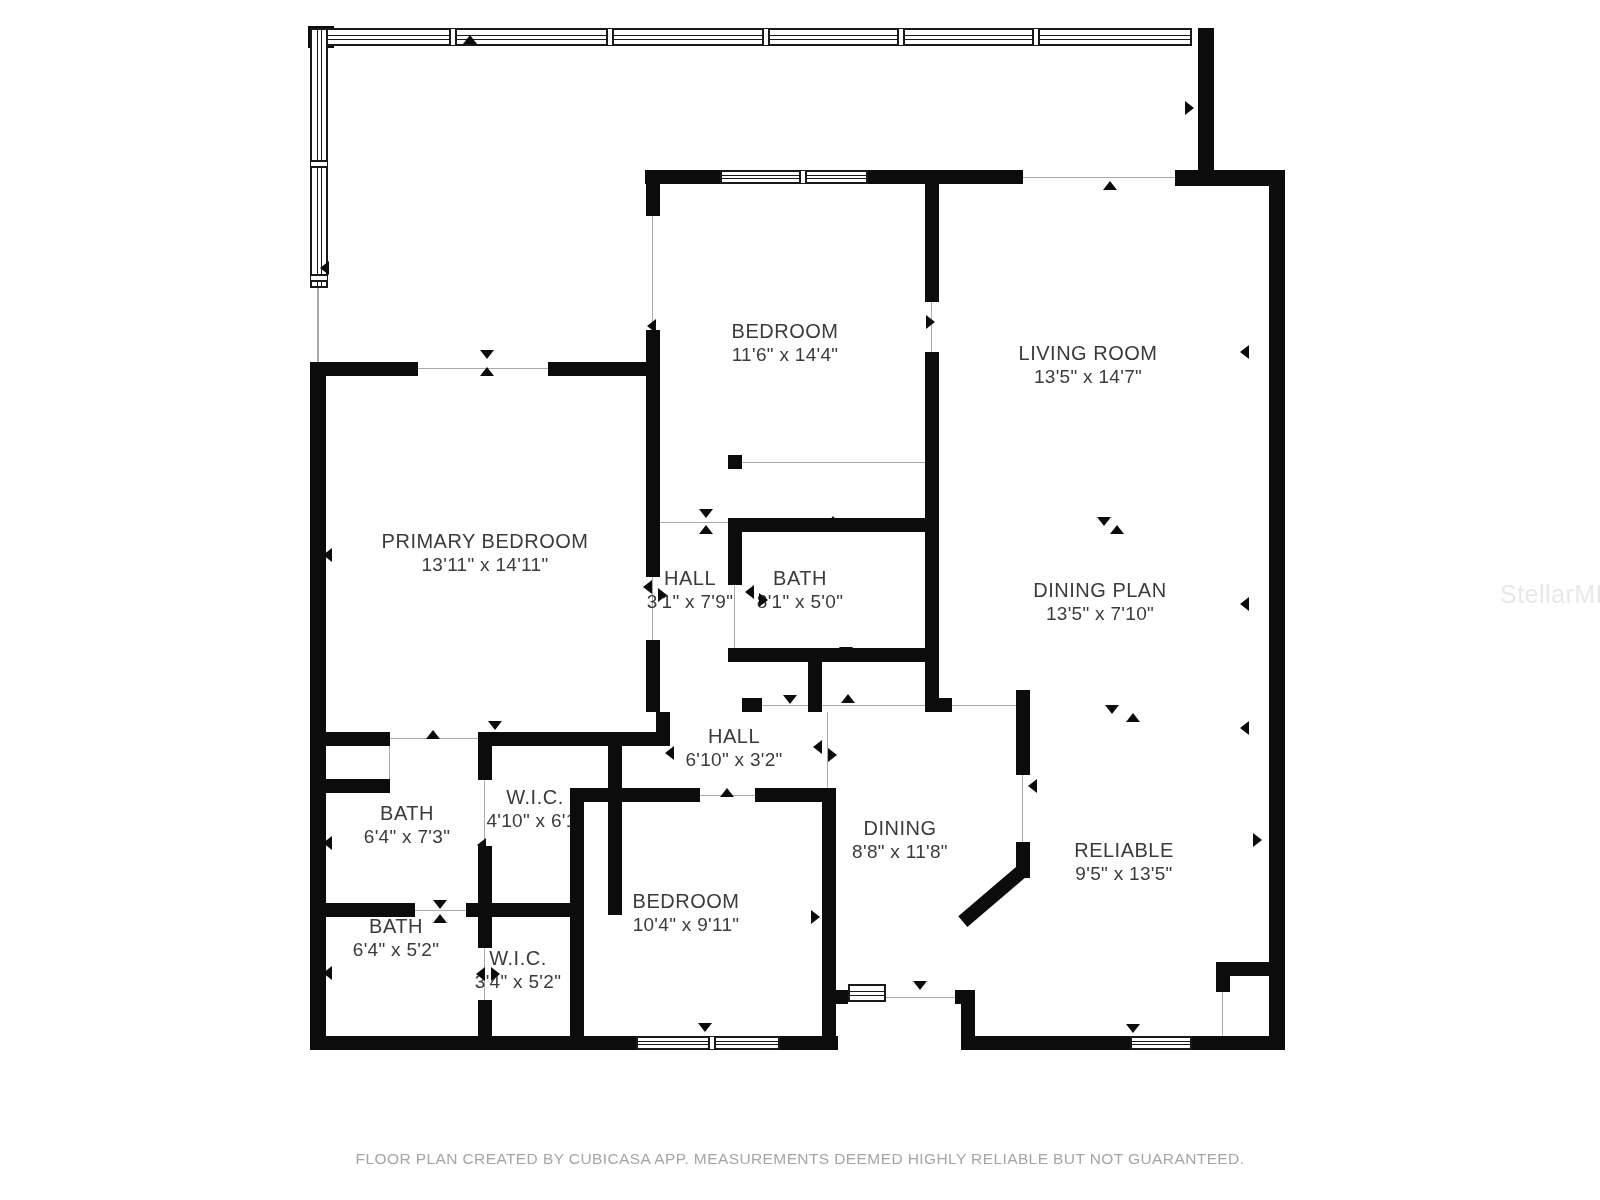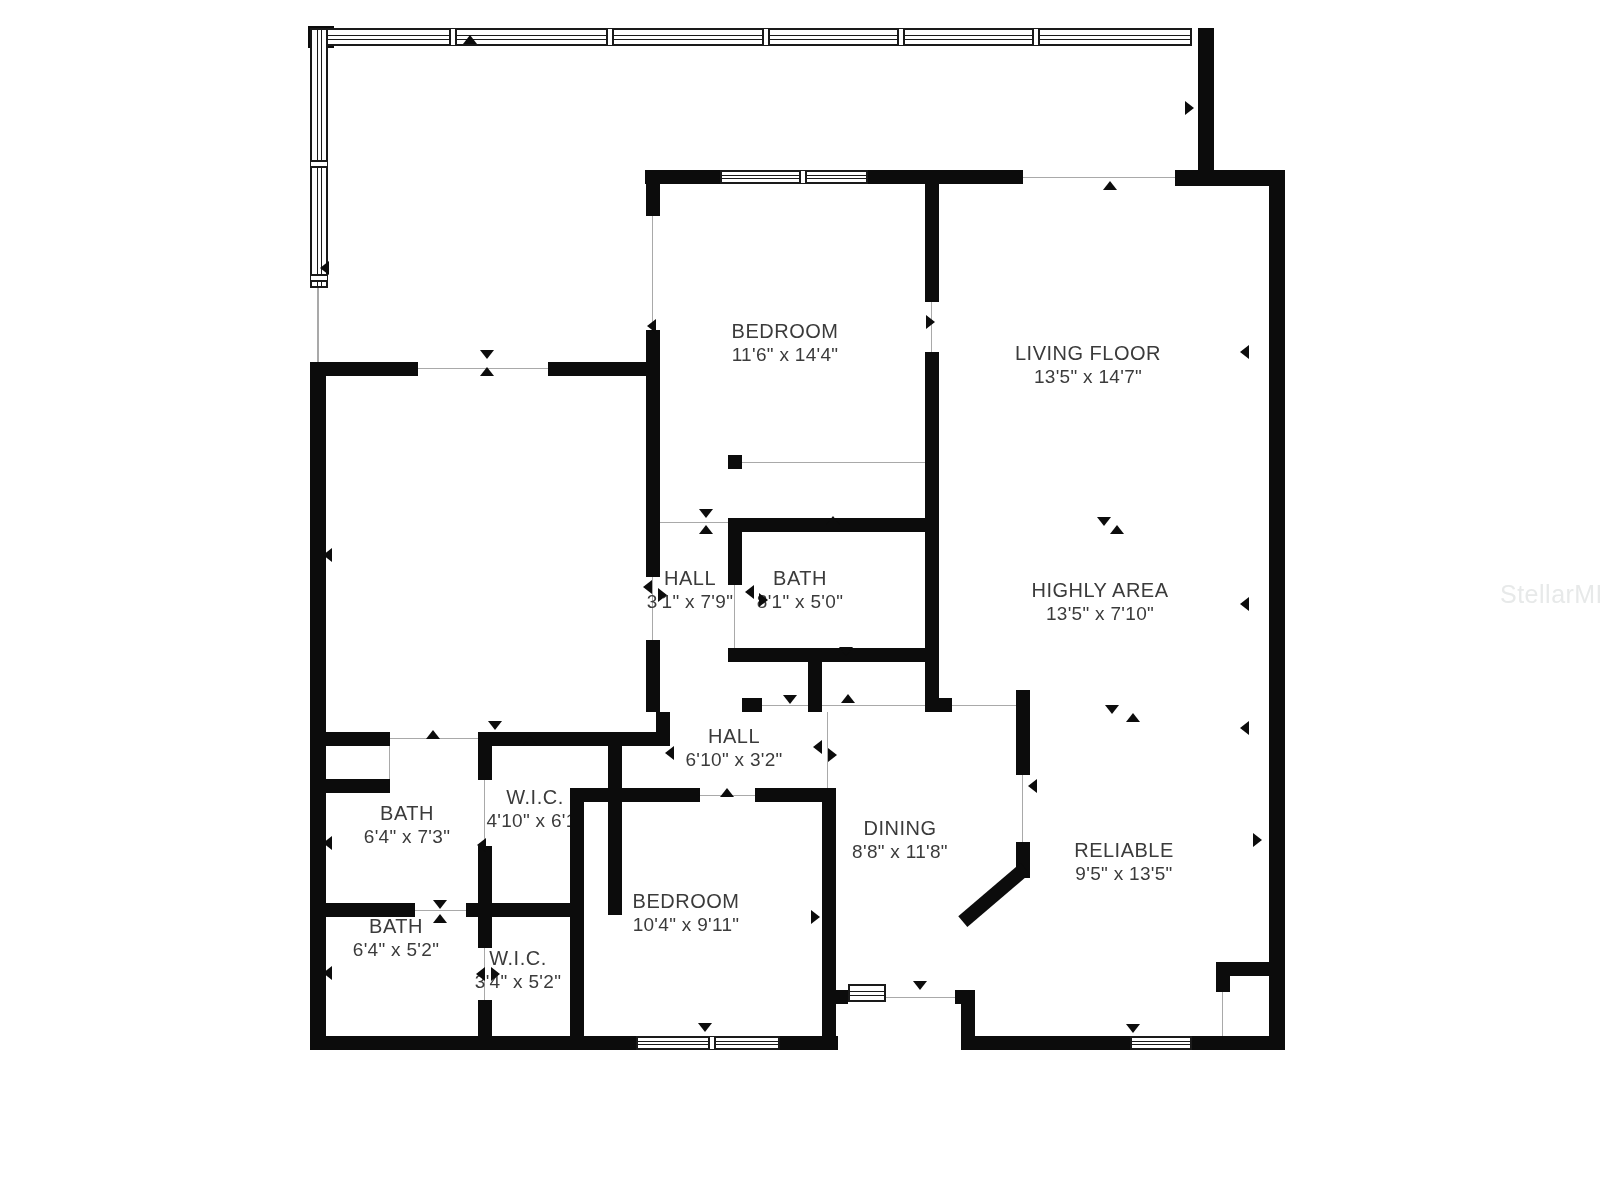--- a/index.html
+++ b/index.html
@@ -179,33 +179,37 @@
       <div class="tri tri-right" style="left: 811px; top: 910px;"></div>
       <div class="tri tri-left" style="left: 1028px; top: 779px;"></div>
       <div class="tri tri-down" style="left: 913px; top: 981px;"></div>
       <div class="tri tri-down" style="left: 1126px; top: 1024px;"></div>
       <div class="tri tri-down" style="left: 698px; top: 1023px;"></div>
       <div class="room" style="left: 785px; top: 343px;">
         <div class="rname">BEDROOM</div>
         <div class="rdim">11'6" x 14'4"</div>
       </div>
       <div class="room" style="left: 1088px; top: 365px;">
-        <div class="rname">LIVING FLOOR</div>
+        <div class="rname">LIVING ROOM</div>
         <div class="rdim">13'5" x 14'7"</div>
+      </div>
+      <div class="room" style="left: 485px; top: 553px;">
+        <div class="rname">PRIMARY BEDROOM</div>
+        <div class="rdim">13'11" x 14'11"</div>
       </div>
       <div class="room" style="left: 690px; top: 590px;">
         <div class="rname">HALL</div>
         <div class="rdim">3'1" x 7'9"</div>
       </div>
       <div class="room" style="left: 800px; top: 590px;">
         <div class="rname">BATH</div>
         <div class="rdim">8'1" x 5'0"</div>
       </div>
       <div class="room" style="left: 1100px; top: 602px;">
-        <div class="rname">HIGHLY AREA</div>
+        <div class="rname">DINING PLAN</div>
         <div class="rdim">13'5" x 7'10"</div>
       </div>
       <div class="room" style="left: 734px; top: 748px;">
         <div class="rname">HALL</div>
         <div class="rdim">6'10" x 3'2"</div>
       </div>
       <div class="room" style="left: 407px; top: 825px;">
         <div class="rname">BATH</div>
         <div class="rdim">6'4" x 7'3"</div>
       </div>
@@ -227,13 +231,14 @@
       </div>
       <div class="room" style="left: 518px; top: 970px;">
         <div class="rname">W.I.C.</div>
         <div class="rdim">3'4" x 5'2"</div>
       </div>
       <div class="room" style="left: 686px; top: 913px;">
         <div class="rname">BEDROOM</div>
         <div class="rdim">10'4" x 9'11"</div>
       </div>
     </div>
+  <div id="footer">FLOOR PLAN CREATED BY CUBICASA APP. MEASUREMENTS DEEMED HIGHLY RELIABLE BUT NOT GUARANTEED.</div>
 </div>
 
 </body></html>

